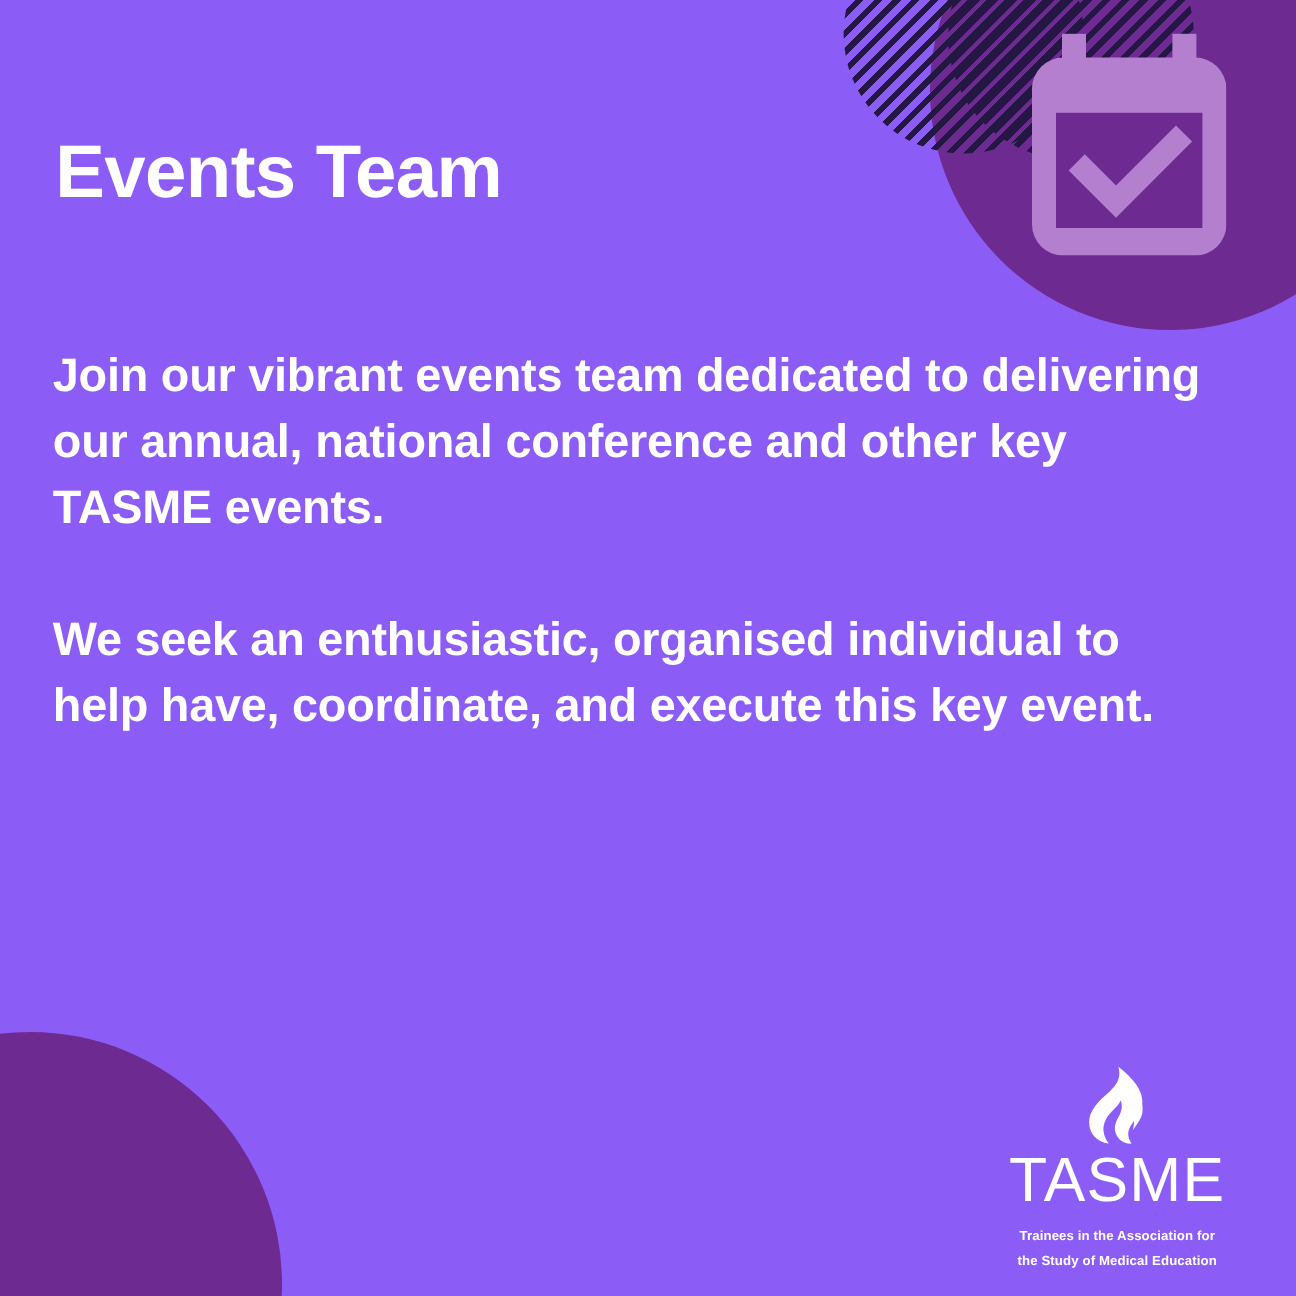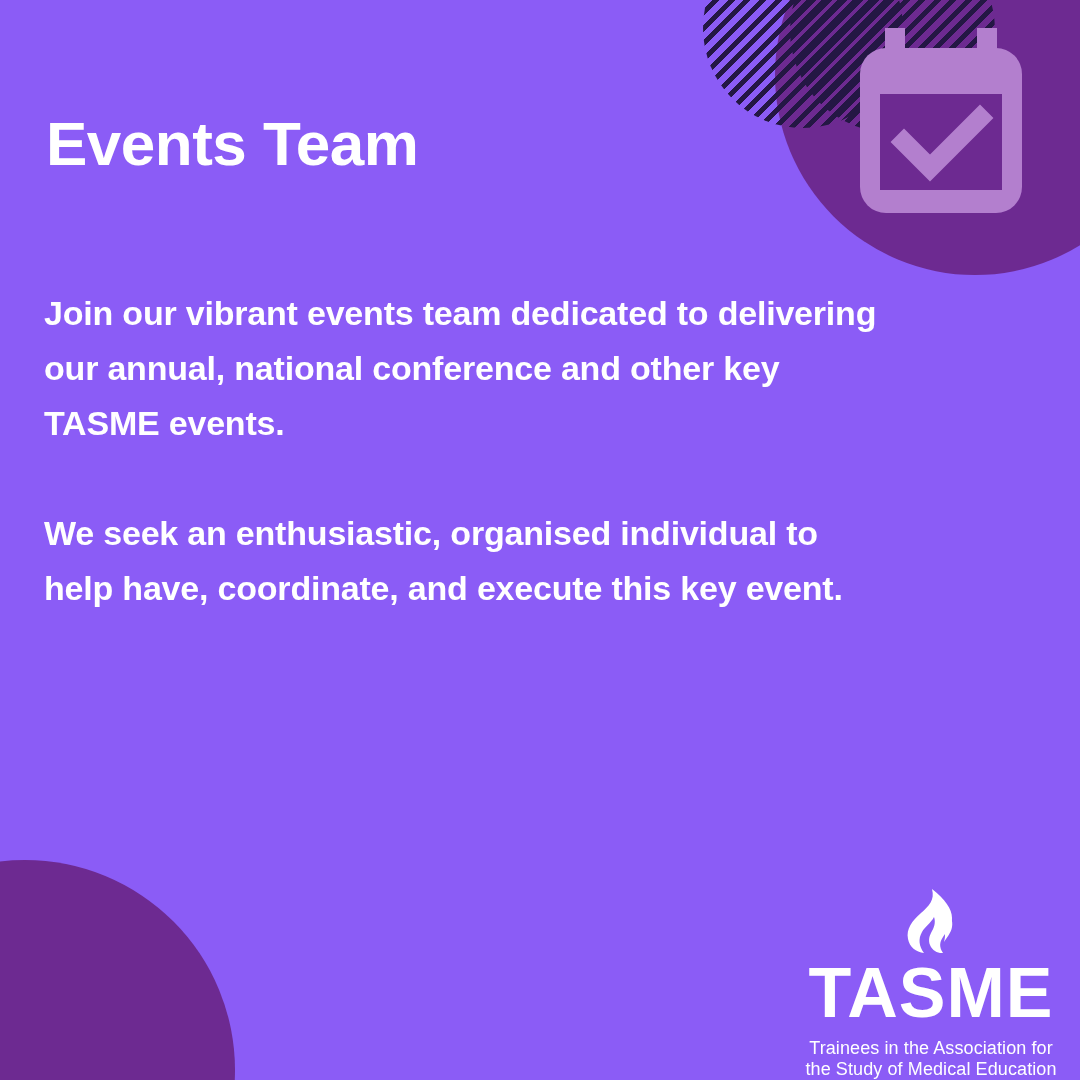--- a/index.html
+++ b/index.html
@@ -69,21 +69,21 @@
     letter-spacing: -0.5px;
     color: #ffffff;
     line-height: 1.1;
   }
   .body-copy {
     position: absolute;
     left: 44px;
     top: 286px;
     width: 1000px;
     color: #ffffff;
-    font-size: 34px;
+    font-size: 39px;
     font-weight: 700;
     line-height: 55px;
     letter-spacing: -0.2px;
   }
   .body-copy p {
     margin: 0 0 55px 0;
     white-space: pre-line;
   }
   .body-copy p:last-child { margin-bottom: 0; }
 
@@ -97,31 +97,31 @@
   }
   .logo-flame {
     width: 58px;
     height: 66px;
     margin: 0 auto 4px auto;
     display: block;
   }
   .logo-wordmark {
     display: block;
     color: #ffffff;
-    font-size: 70px;
-    font-weight: 700;
+    font-size: 52px;
+    font-weight: 400;
     letter-spacing: 1px;
     line-height: 1;
     margin-bottom: 10px;
   }
   .logo-tagline {
     display: block;
     color: #ffffff;
-    font-size: 18px;
-    font-weight: 400;
+    font-size: 11px;
+    font-weight: 700;
     line-height: 21px;
     white-space: pre-line;
     letter-spacing: 0.1px;
   }
 </style>
 </head>
 <body>
 
 <div id="poster">
 

